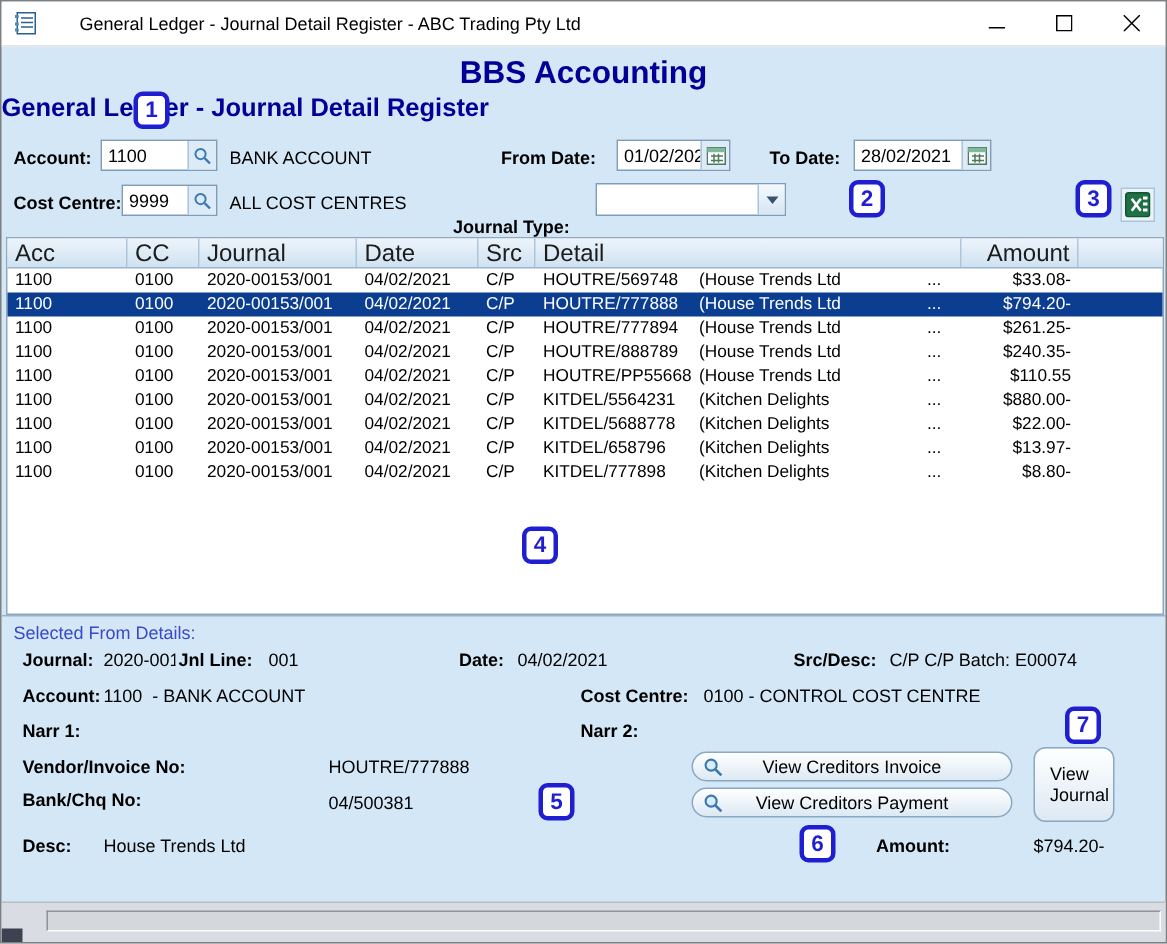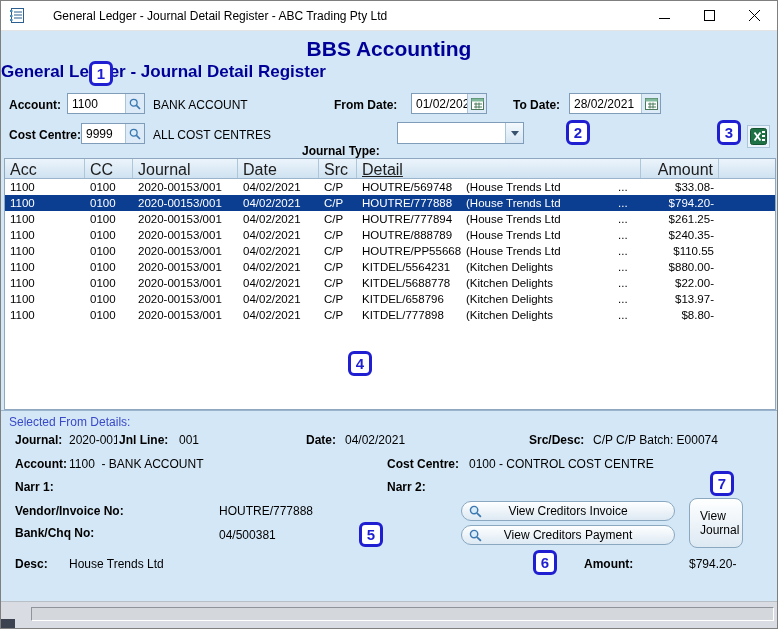--- a/index.html
+++ b/index.html
@@ -29,21 +29,21 @@
   .excel-btn { position:absolute; left:746px; top:124px; width:23px; height:23px; background:#eaf3fb; border:1px solid #aac4da; display:flex; align-items:center; justify-content:center; }
 
   
   .table { position:absolute; left:3px; top:157px; width:772px; height:252px; background:#ffffff; border:1px solid #8fa8bf; display:flex; flex-direction:column; }
   .thead { display:flex; height:20px; background:linear-gradient(#ecf4fb,#cfe2f1); border-bottom:1px solid #9ab4cd; font-size:16px; color:#1c1c1c; flex:0 0 auto; }
   .th { padding:2px 5px; border-right:1px solid #aec6da; white-space:nowrap; overflow:hidden; }
   .tr { display:flex; height:16px; align-items:center; font-size:11.5px; color:#000; flex:0 0 auto; }
   .tr.selected { background:#0b3d91; color:#fff; }
   .td { padding:0 5px; white-space:nowrap; overflow:hidden; }
   .c-acc { width:80px; } .c-cc { width:48px; } .c-journal { width:105px; } .c-date { width:81px; } .c-src { width:38px; }
-  .c-detail { width:284px;text-decoration:underline; } .c-ref { width:104px; } .c-name { width:152px; } .c-more { width:28px; }
+  .c-detail { width:284px; } .c-ref { width:104px; } .c-name { width:152px; } .c-more { width:28px; }
   .c-amount { width:78px; text-align:right; }
   .c-fill { flex:1; border-right:none; }
   .th.c-amount { border-right:1px solid #aec6da; }
 
   
   .details { position:absolute; left:0; top:409px; width:778px; height:193px; border-top:1px solid #9ab4cd; }
   .details-label { position:absolute; left:8px; top:4px; font-size:12px; color:#3949c8; }
   .dlbl { position:absolute; font-size:12px; font-weight:bold; color:#000; white-space:pre; }
   .dval { position:absolute; font-size:12px; color:#000; white-space:pre; }
 

